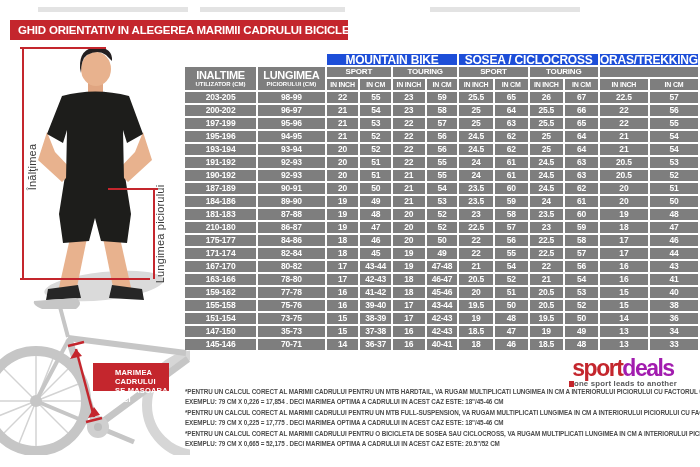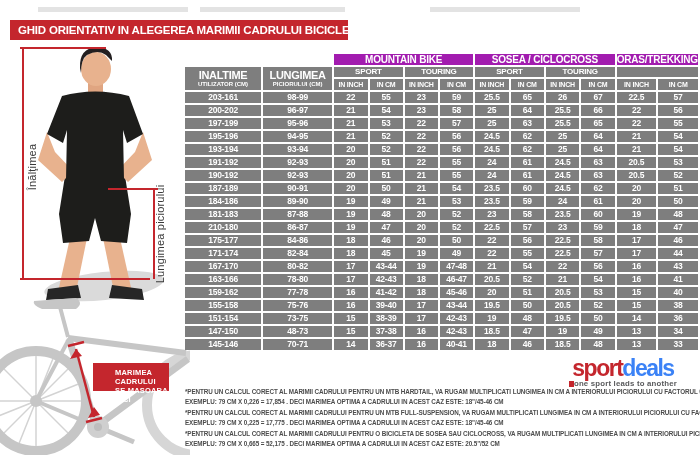--- a/index.html
+++ b/index.html
@@ -36,39 +36,39 @@
 
   
   .table-wrap{position:absolute; left:183px; top:45px;}
   table{border-collapse:separate; border-spacing:2px; table-layout:fixed;}
   td{
     background:#7e7e7e; color:#fff; text-align:center; font-weight:bold;
     font-size:8.5px; height:11px; line-height:11px; padding:0; margin:0;
     white-space:nowrap; overflow:hidden; letter-spacing:-0.2px;
   }
   td.ghost{background:transparent;}
-  td.red-cell{background:#a21caf; font-size:10px; height:10px; line-height:10px;}
+  td.red-cell{background:#1d4ed8; font-size:12px; height:10px; line-height:10px;}
   td.subgroup{font-size:8px; height:10px; line-height:10px;}
   td.unit{font-size:7px; height:11px; line-height:11px;}
   td.head-main{vertical-align:middle;}
   .head-big{font-size:11px; line-height:11px; letter-spacing:-0.3px;}
   .head-small{font-size:6px; line-height:7px; letter-spacing:0;}
 
   
   .footnotes{position:absolute; left:185px; top:380px; width:512px;}
   .footnote{
     color:#4c4c4c; font-size:6.3px; font-weight:bold; line-height:10.4px;
     white-space:nowrap; letter-spacing:-0.1px;
   }
 
   
   .logo{position:absolute; left:548px; top:350px; width:150px; text-align:center;}
   .logo-line{font-weight:bold; font-size:23px; line-height:22px; letter-spacing:-1.5px;}
   .logo-sport{color:#c4262d;}
-  .logo-deals{color:#3b82f6;}
+  .logo-deals{color:#a21caf;}
   .logo-tagline{
     color:#58595b; font-size:7.8px; font-weight:bold; letter-spacing:0.2px;
     margin-top:0px; display:flex; align-items:center; justify-content:center; gap:0;
   }
   .tag-mark{display:inline-block; width:5px; height:6px; background:#c4262d;}
 </style>
 </head>
 <body>
 
 <div class="canvas">
@@ -207,21 +207,21 @@
             <td class="unit">IN INCH</td>
             <td class="unit">IN CM</td>
             <td class="unit">IN INCH</td>
             <td class="unit">IN CM</td>
             <td class="unit">IN INCH</td>
             <td class="unit">IN CM</td>
           </tr>
       </thead>
       <tbody id="size-table-body">
           <tr>
-            <td>203-161</td>
+            <td>203-205</td>
             <td>98-99</td>
             <td>22</td>
             <td>55</td>
             <td>23</td>
             <td>59</td>
             <td>25.5</td>
             <td>65</td>
             <td>26</td>
             <td>67</td>
             <td>22.5</td>
@@ -460,21 +460,21 @@
             <td>42-43</td>
             <td>19</td>
             <td>48</td>
             <td>19.5</td>
             <td>50</td>
             <td>14</td>
             <td>36</td>
           </tr>
           <tr>
             <td>147-150</td>
-            <td>48-73</td>
+            <td>35-73</td>
             <td>15</td>
             <td>37-38</td>
             <td>16</td>
             <td>42-43</td>
             <td>18.5</td>
             <td>47</td>
             <td>19</td>
             <td>49</td>
             <td>13</td>
             <td>34</td>

